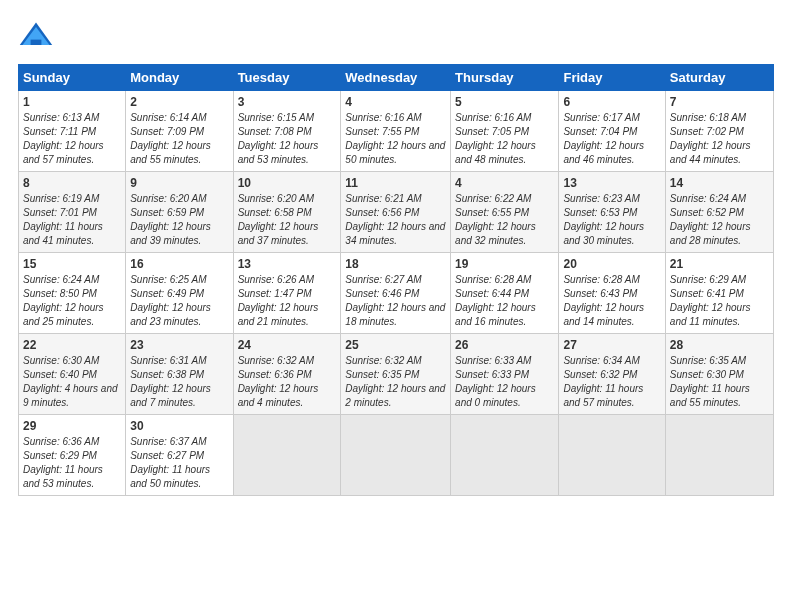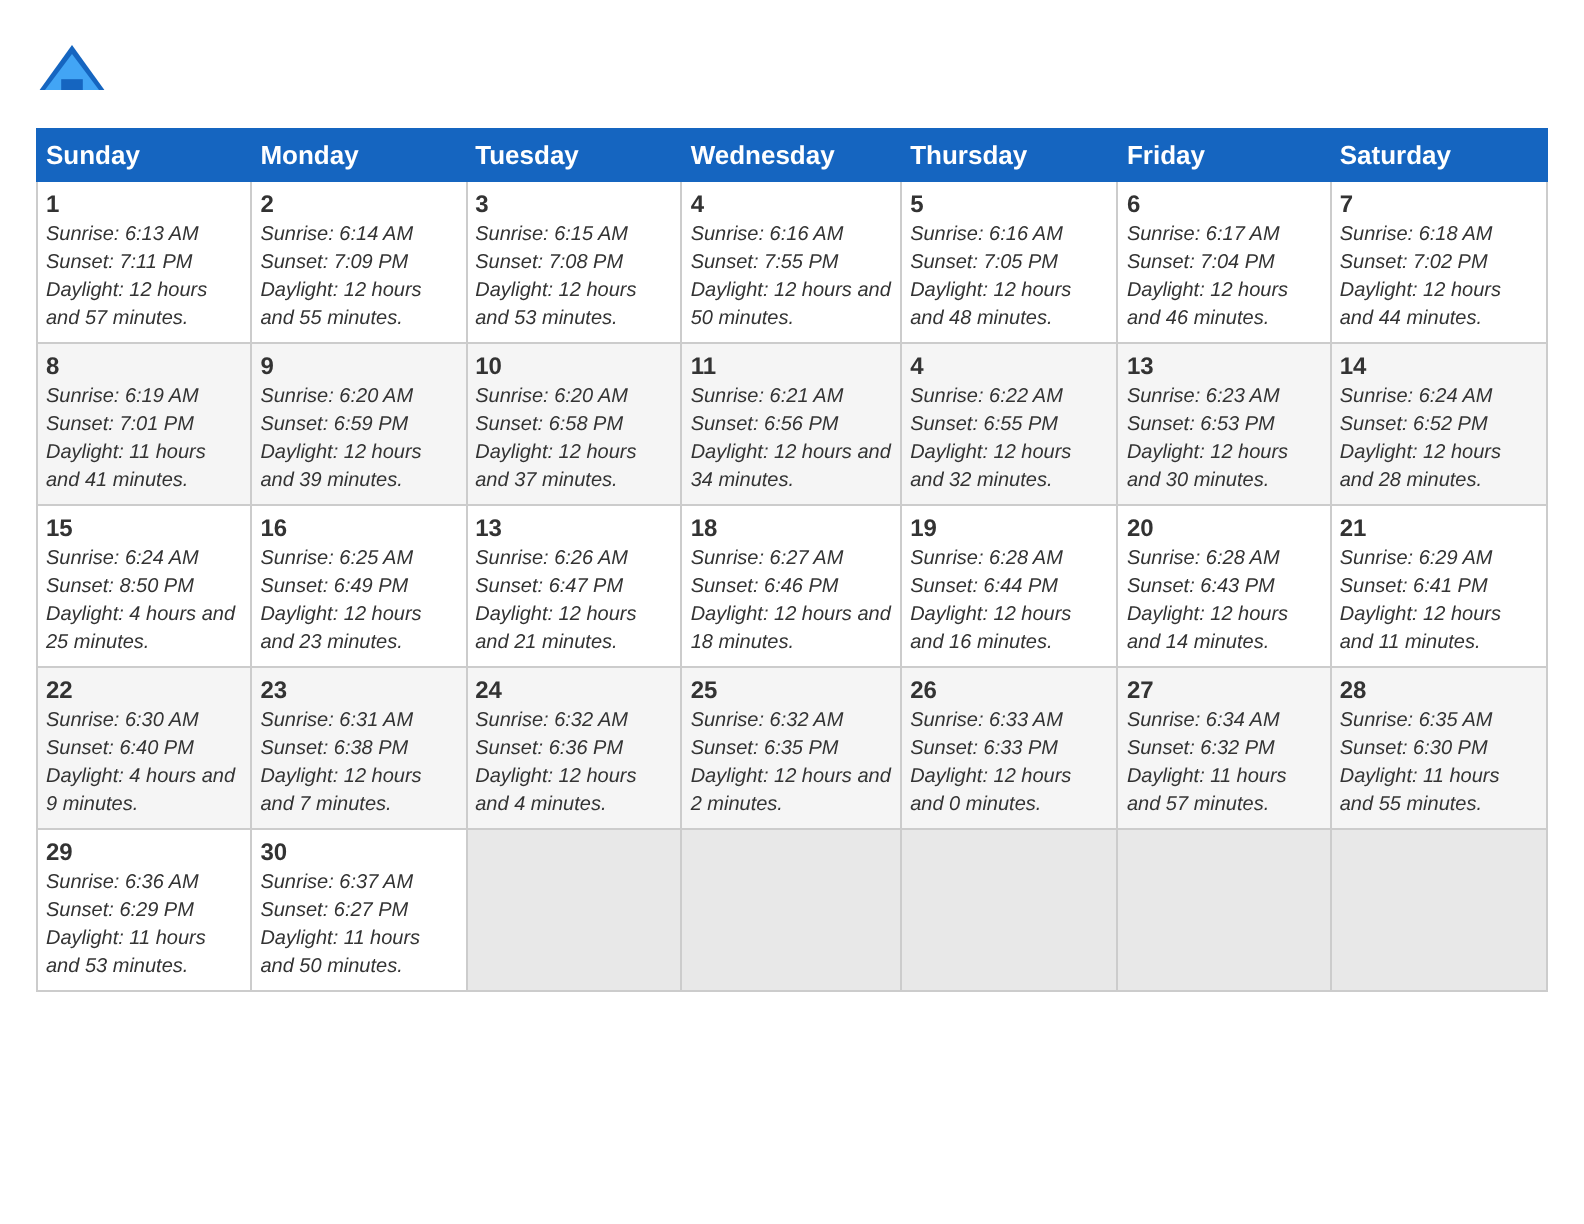--- a/index.html
+++ b/index.html
@@ -250,36 +250,36 @@
             <span>Daylight: 12 hours and 28 minutes.</span>
           </div>
         </td>
         </tr>
         <tr>
           <td>
           <span class="day-num">15</span>
           <div class="day-info">
             <span>Sunrise: 6:24 AM</span><br>
             <span>Sunset: 8:50 PM</span><br>
-            <span>Daylight: 4 hours and 25 minutes.</span>
+            <span>Daylight: 12 hours and 25 minutes.</span>
           </div>
         </td>
           <td>
           <span class="day-num">16</span>
           <div class="day-info">
             <span>Sunrise: 6:25 AM</span><br>
             <span>Sunset: 6:49 PM</span><br>
             <span>Daylight: 12 hours and 23 minutes.</span>
           </div>
         </td>
           <td>
           <span class="day-num">13</span>
           <div class="day-info">
             <span>Sunrise: 6:26 AM</span><br>
-            <span>Sunset: 6:47 PM</span><br>
+            <span>Sunset: 1:47 PM</span><br>
             <span>Daylight: 12 hours and 21 minutes.</span>
           </div>
         </td>
           <td>
           <span class="day-num">18</span>
           <div class="day-info">
             <span>Sunrise: 6:27 AM</span><br>
             <span>Sunset: 6:46 PM</span><br>
             <span>Daylight: 12 hours and 18 minutes.</span>
           </div>

